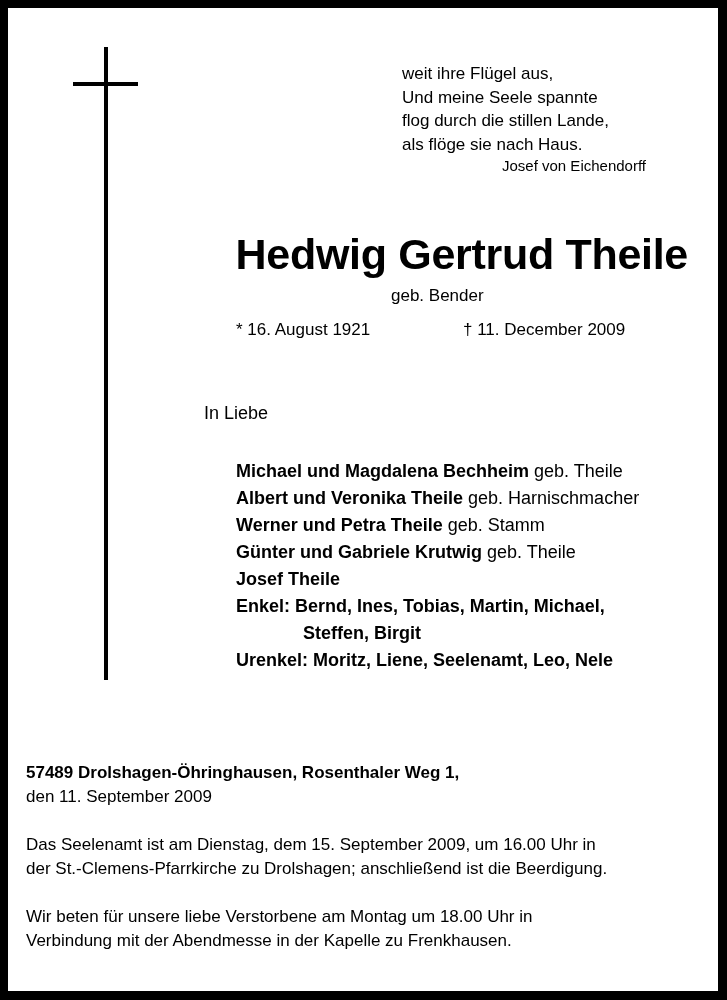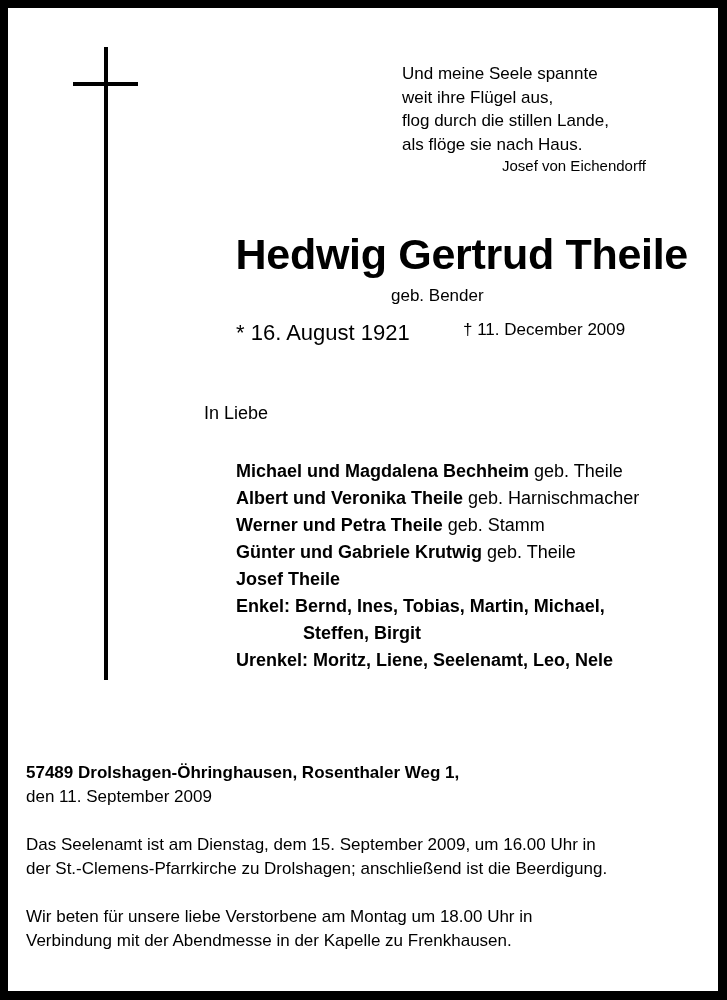--- a/index.html
+++ b/index.html
@@ -24,21 +24,21 @@
     }
     .poem .author { padding-left: 100px; font-size: 15px; line-height: 20px; }
     .name {
       position: absolute; left: 0; top: 222px; width: 680px;
       text-align: right; font-weight: bold; font-size: 43px; letter-spacing: -0.3px;
     }
     .maiden {
       position: absolute; left: 383px; top: 278px;
       font-size: 17px;
     }
-    .born { position: absolute; left: 228px; top: 312px; font-size: 22px; }
+    .born { position: absolute; left: 228px; top: 312px; font-size: 17px; }
     .died { position: absolute; left: 455px; top: 312px; font-size: 17px; }
     .inliebe { position: absolute; left: 196px; top: 395px; font-size: 18px; }
     .family {
       position: absolute; left: 196px; top: 450px; font-size: 18px; line-height: 27px; margin-left: 32px;
     }
     .family .row { white-space: nowrap; }
     .family b { font-weight: bold; }
     .family .indent { padding-left: 67px; }
     .address {
       position: absolute; left: 18px; top: 753px; font-size: 17px; line-height: 24px;
@@ -51,22 +51,22 @@
     }
   </style>
 </head>
 <body>
 
 <div class="card">
   <div class="cross-v"></div>
   <div class="cross-h"></div>
 
   <div class="poem">
+    <div>weit ihre Flügel aus,</div>
     <div>Und meine Seele spannte</div>
-    <div>weit ihre Flügel aus,</div>
     <div>flog durch die stillen Lande,</div>
     <div>als flöge sie nach Haus.</div>
     <div class="author">Josef von Eichendorff</div>
   </div>
 
   <div class="name">Hedwig Gertrud Theile</div>
   <div class="maiden">geb. Bender</div>
   <div class="born">* 16. August 1921</div>
   <div class="died">† 11. December 2009</div>
 

